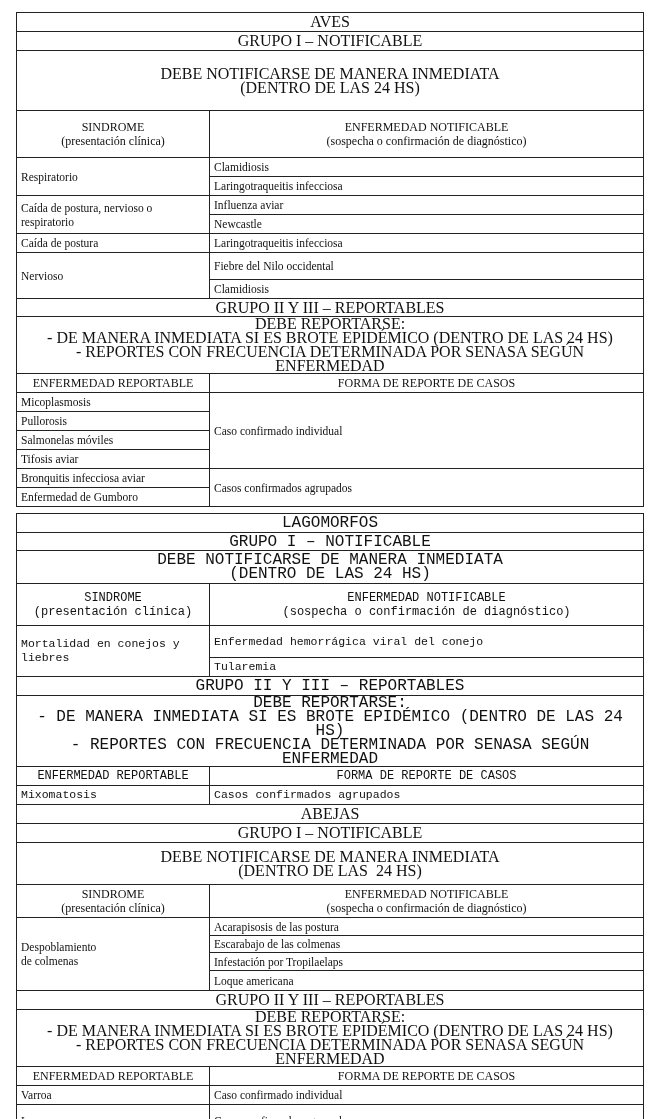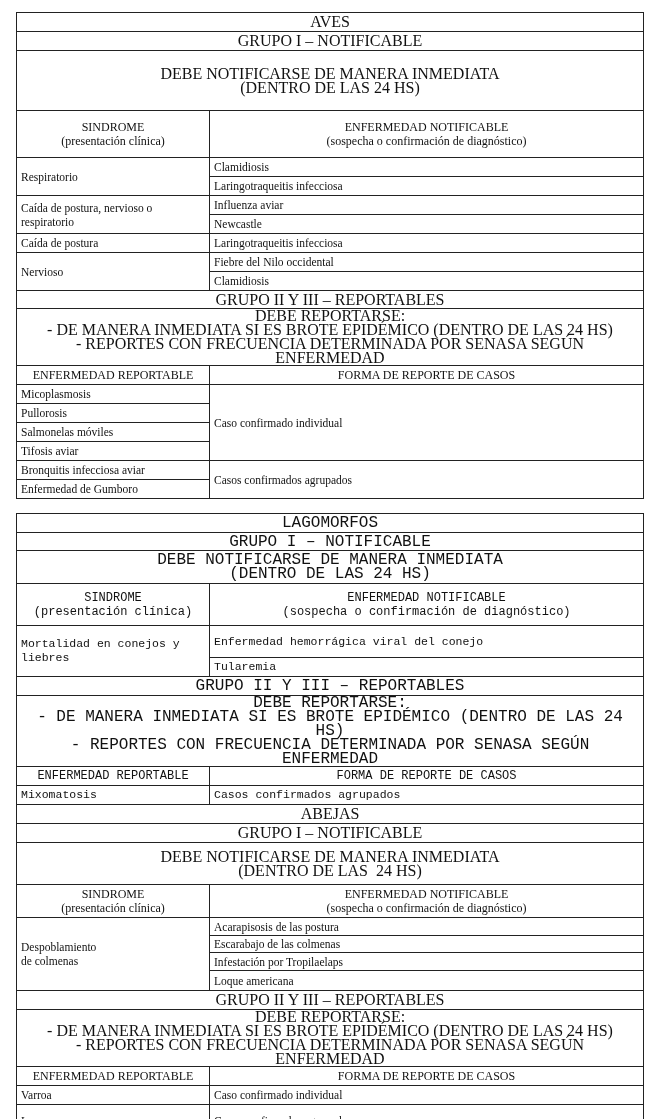--- a/index.html
+++ b/index.html
@@ -56,21 +56,21 @@
     <td rowspan="2">Caída de postura, nervioso o respiratorio</td>
     <td>Influenza aviar</td>
   </tr>
   <tr style="height:19px">
         <td>Newcastle</td>
       </tr>
   <tr style="height:19px">
     <td>Caída de postura</td>
     <td>Laringotraqueitis infecciosa</td>
   </tr>
-  <tr style="height:19px">
+  <tr style="height:27px">
     <td rowspan="2">Nervioso</td>
     <td>Fiebre del Nilo occidental</td>
   </tr>
   <tr style="height:19px">
         <td>Clamidiosis</td>
       </tr>
   <tr style="height:18px">
         <td colspan="2" class="center title">GRUPO II Y III – REPORTABLES</td>
       </tr>
   <tr style="height:43px">

